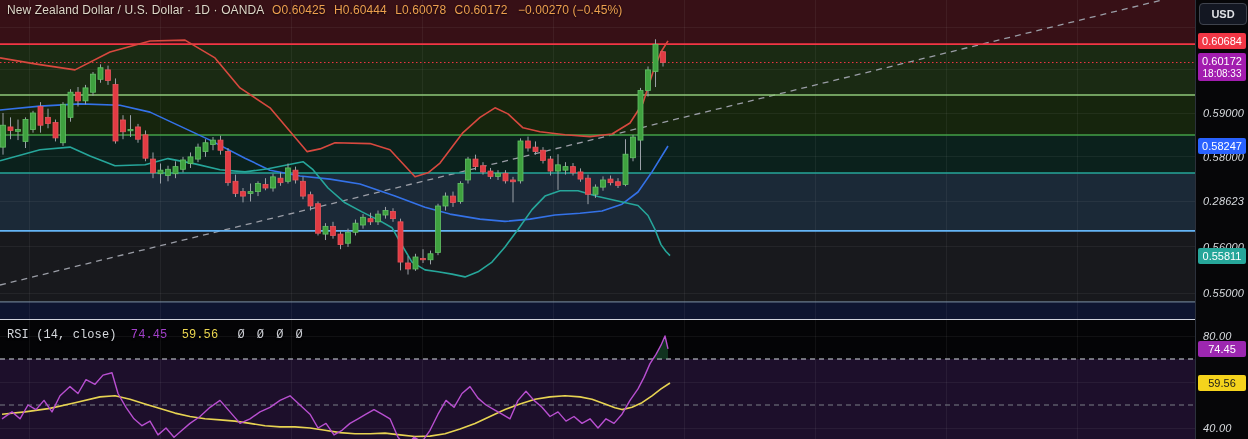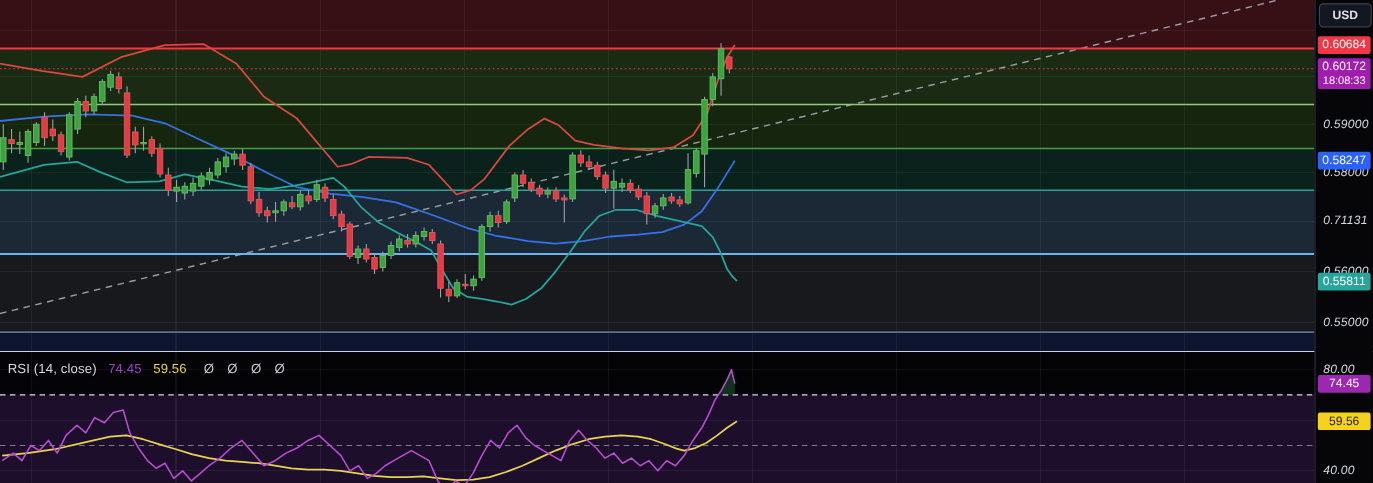--- a/index.html
+++ b/index.html
@@ -6,21 +6,21 @@
   #app{position:relative;width:1248px;height:439px;background:#0b0b0d;overflow:hidden;
        font-family:"Liberation Sans","DejaVu Sans",sans-serif;-webkit-font-smoothing:antialiased;}
   #chart-svg{position:absolute;left:0;top:0;}
   .hdr{position:absolute;left:7px;z-index:20;font-size:12px;white-space:nowrap;
        text-shadow:0 1px 2px rgba(0,0,0,.7);letter-spacing:.1px;}
   #hdr1{top:3px;color:#ded7c8;}
   #hdr1 .ohlc{color:#eda04f;margin-left:5px;}
   #hdr1 .chg{color:#eda04f;margin-left:7px;}
   #hdr2{top:21px;color:#d6d9de;}
   #hdr2 .v{margin-left:7px;}
-  #rsi-hdr{top:328px;color:#d6d9de;}
+  #rsi-hdr{top:328px;color:#d6d9de;font-family:Liberation Mono, monospace;}
   #rsi-hdr .v{margin-left:7px;}
   #rsi-hdr .nulls span{margin-left:12px;color:#c9cbd1;}
   #axis{position:absolute;left:1195px;top:0;width:53px;height:439px;background:#060608;
         border-left:1px solid #2c313c;z-index:10;padding-left:32px;}
   .ax-label{position:absolute;left:7px;color:#d7dade;font-size:11px;line-height:14px;
             letter-spacing:.2px;font-style:italic;}
   .ax-badge{position:absolute;left:2px;width:48px;text-align:center;border-radius:2px;
             font-size:11px;line-height:16px;color:#fff;z-index:12;}
   .ax-badge .t2{font-size:10px;line-height:10px;padding-bottom:2px;}
   #usd-btn{position:absolute;top:3px;left:3px;width:46px;height:20px;line-height:20px;
@@ -250,34 +250,46 @@
       <line x1="663" y1="50.95899746506254" x2="663" y2="66.54270841018251" stroke="#9ba1a8" stroke-width="1"></line>
       <rect x="660.5" y="51.76566293899163" width="5" height="10.765629949517596" fill="#e23b43" stroke="#e8555c" stroke-width="0.8"></rect>
       <line x1="0" y1="359" x2="1195" y2="359" stroke="#d8dbe3" stroke-width="1.2" stroke-dasharray="5 4"></line>
       <line x1="0" y1="405" x2="1195" y2="405" stroke="#7a7e87" stroke-width="1" stroke-dasharray="5 4"></line>
       <polygon points="653,359.0 656,354.4 661,345.2 665,336.0 668,348.8 668,359.0" fill="rgba(46,160,90,0.30)"></polygon>
       <polyline points="2,414.2 25,411.9 50,408.4 75,402.7 100,396.9 115,395.8 130,399.3 145,403.9 160,408.4 175,413.1 190,416.5 205,418.8 220,419.9 235,421.1 250,423.4 265,425.7 280,426.9 295,426.9 310,428.0 325,430.3 340,432.6 355,433.8 370,433.8 385,433.1 400,434.9 415,436.5 430,436.1 445,433.8 460,429.1 475,423.4 490,416.5 505,409.6 520,403.9 535,399.3 550,396.9 565,395.8 580,396.9 592,399.3 605,403.9 615,407.8 622,409.6 632,407.3 642,402.7 652,395.8 661,388.9 670,383.0" fill="none" stroke="#e7d352" stroke-width="1.6" stroke-linejoin="round"></polyline>
       <polyline points="2,418.8 12,411.9 20,418.8 28,405.0 36,409.6 44,400.4 52,411.9 60,395.8 70,386.6 78,393.5 86,379.7 95,384.3 103,375.1 112,372.8 118,393.5 126,407.3 134,418.8 142,425.7 150,421.1 158,434.9 166,428.0 174,437.2 182,430.3 190,423.4 200,416.5 210,407.3 220,400.4 230,411.9 240,423.4 250,418.8 260,411.9 270,407.3 280,400.4 290,395.8 300,405.0 310,414.2 318,428.0 326,423.4 334,434.9 342,430.3 350,423.4 358,418.8 366,414.2 374,409.6 382,414.2 390,418.8 398,437.2 406,446.4 414,437.2 422,441.8 430,430.3 438,414.2 446,400.4 454,407.3 462,393.5 470,386.6 478,398.1 486,405.0 494,409.6 502,414.2 510,418.8 518,400.4 526,391.2 534,400.4 542,407.3 550,416.5 558,411.9 566,421.1 574,416.5 582,423.4 590,418.8 598,428.0 606,418.8 614,423.4 622,414.2 630,400.4 638,388.9 644,377.4 650,363.6 656,354.4 661,345.2 665,336.0 668,348.8" fill="none" stroke="#b84fd0" stroke-width="1.4" stroke-linejoin="round"></polyline>
       <line x1="0" y1="319.5" x2="1248" y2="319.5" stroke="#cfd3dd" stroke-width="1" shape-rendering="crispEdges"></line>
     </svg>
 
+  <div id="hdr1" class="hdr">
+    <span>New Zealand Dollar / U.S. Dollar</span>
+    <span>·</span>
+    <span>1D</span>
+    <span>·</span>
+    <span>OANDA</span>
+    <span class="ohlc">O0.60425</span>
+    <span class="ohlc">H0.60444</span>
+    <span class="ohlc">L0.60078</span>
+    <span class="ohlc">C0.60172</span>
+    <span class="chg">−0.00270 (−0.45%)</span>
+  </div>
 
 
   <div id="rsi-hdr" class="hdr">
     <span>RSI (14, close)</span>
     <span class="v" id="rsi-val" style="color: rgb(160, 64, 200);">74.45</span>
     <span class="v" id="rsi-ma" style="color: rgb(233, 212, 79);">59.56</span>
     <span class="nulls"><span>Ø</span><span>Ø</span><span>Ø</span><span>Ø</span></span>
   </div>
 
   <div id="axis">
     <div id="usd-btn">USD</div>
   <div class="ax-label" style="top: 106px;">0.59000</div>
       <div class="ax-label" style="top: 149.861px;">0.58000</div>
-      <div class="ax-label" style="top: 194.485px;">0.71131</div>
+      <div class="ax-label" style="top: 194.485px;">0.28623</div>
       <div class="ax-label" style="top: 239.899px;">0.56000</div>
       <div class="ax-label" style="top: 286.131px;">0.55000</div>
       <div class="ax-label" style="top: 329px;">80.00</div>
       <div class="ax-label" style="top: 421px;">40.00</div>
       <div class="ax-badge" style="top: 32.7913px; background: rgb(242, 54, 69);">
         <div>0.60684</div>
       </div>
       <div class="ax-badge" style="top: 52.5313px; background: #a21caf;">
         <div>0.60172</div>
         <div class="t2">18:08:33</div>

